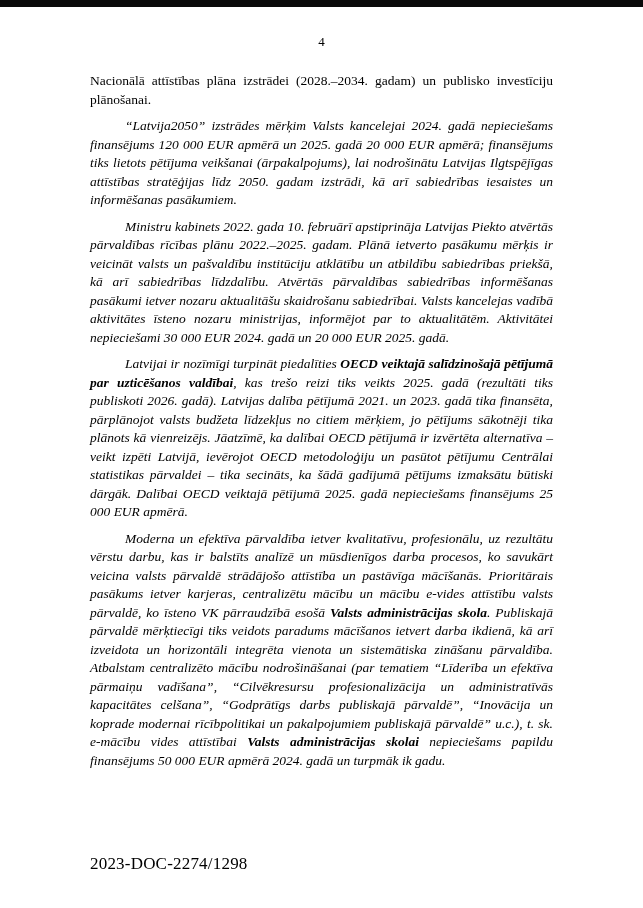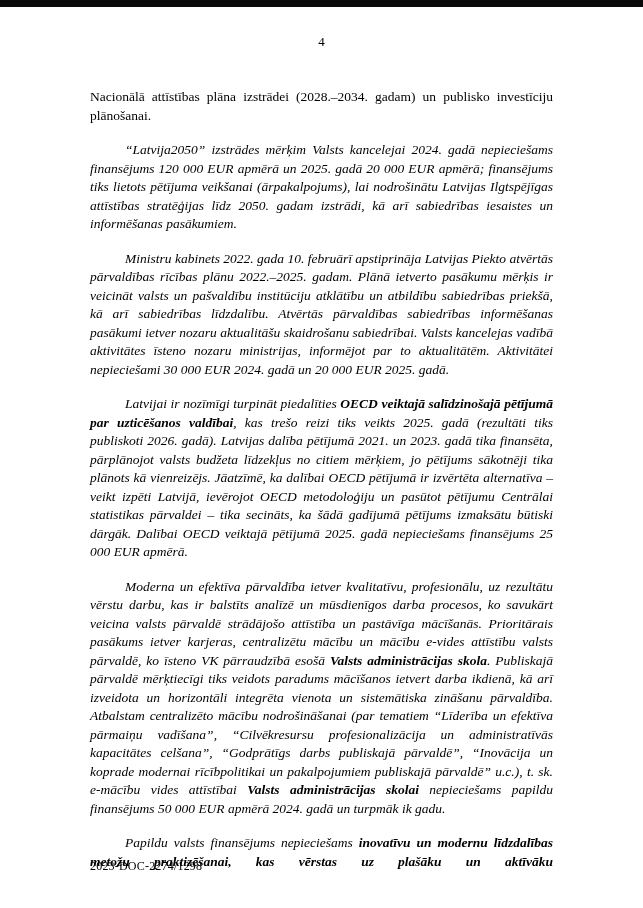--- a/index.html
+++ b/index.html
@@ -32,51 +32,50 @@
     text-align: center;
     font-size: 13px;
   }
   .content {
     position: absolute;
     top: 72px;
     left: 90px;
     width: 463px;
   }
   .content p.para {
-    margin: 16px 0 8px 0;
+    margin: 0 0 8px 0;
     font-size: 13.5px;
     line-height: 18.5px;
     text-align: justify;
   }
   .content p.para.indent {
     text-indent: 35px;
     font-style: italic;
   }
   .content p.para.continues {
     text-align-last: justify;
   }
   .content p.para b {
     font-weight: bold;
   }
   .footer {
     position: absolute;
     left: 90px;
     bottom: 34px;
-    font-size: 12px;
+    font-size: 17px;
     letter-spacing: 0.2px;
   }
 </style>
 </head>
 <body>
 
 <div class="page">
   <div class="top-edge"></div>
   <div class="page-number">4</div>
   <div class="content">
       <p class="para"><span>Nacionālā attīstības plāna izstrādei (2028.–2034. gadam) un publisko investīciju plānošanai.</span></p>
       <p class="para indent"><span>“Latvija2050” izstrādes mērķim Valsts kancelejai 2024. gadā nepieciešams finansējums 120 000 EUR apmērā un 2025. gadā 20 000 EUR apmērā; finansējums tiks lietots pētījuma veikšanai (ārpakalpojums), lai nodrošinātu Latvijas Ilgtspējīgas attīstības stratēģijas līdz 2050. gadam izstrādi, kā arī sabiedrības iesaistes un informēšanas pasākumiem.</span></p>
       <p class="para indent"><span>Ministru kabinets 2022. gada 10. februārī apstiprināja Latvijas Piekto atvērtās pārvaldības rīcības plānu 2022.–2025. gadam. Plānā ietverto pasākumu mērķis ir veicināt valsts un pašvaldību institūciju atklātību un atbildību sabiedrības priekšā, kā arī sabiedrības līdzdalību. Atvērtās pārvaldības sabiedrības informēšanas pasākumi ietver nozaru aktualitāšu skaidrošanu sabiedrībai. Valsts kancelejas vadībā aktivitātes īsteno nozaru ministrijas, informējot par to aktualitātēm. Aktivitātei nepieciešami 30 000 EUR 2024. gadā un 20 000 EUR 2025. gadā.</span></p>
       <p class="para indent"><span>Latvijai ir nozīmīgi turpināt piedalīties </span><b>OECD veiktajā salīdzinošajā pētījumā par uzticēšanos valdībai</b><span>, kas trešo reizi tiks veikts 2025. gadā (rezultāti tiks publiskoti 2026. gadā). Latvijas dalība pētījumā 2021. un 2023. gadā tika finansēta, pārplānojot valsts budžeta līdzekļus no citiem mērķiem, jo pētījums sākotnēji tika plānots kā vienreizējs. Jāatzīmē, ka dalībai OECD pētījumā ir izvērtēta alternatīva – veikt izpēti Latvijā, ievērojot OECD metodoloģiju un pasūtot pētījumu Centrālai statistikas pārvaldei – tika secināts, ka šādā gadījumā pētījums izmaksātu būtiski dārgāk. Dalībai OECD veiktajā pētījumā 2025. gadā nepieciešams finansējums 25 000 EUR apmērā.</span></p>
       <p class="para indent"><span>Moderna un efektīva pārvaldība ietver kvalitatīvu, profesionālu, uz rezultātu vērstu darbu, kas ir balstīts analīzē un mūsdienīgos darba procesos, ko savukārt veicina valsts pārvaldē strādājošo attīstība un pastāvīga mācīšanās. Prioritārais pasākums ietver karjeras, centralizētu mācību un mācību e-vides attīstību valsts pārvaldē, ko īsteno VK pārraudzībā esošā </span><b>Valsts administrācijas skola</b><span>. Publiskajā pārvaldē mērķtiecīgi tiks veidots paradums mācīšanos ietvert darba ikdienā, kā arī izveidota un horizontāli integrēta vienota un sistemātiska zināšanu pārvaldība. Atbalstam centralizēto mācību nodrošināšanai (par tematiem “Līderība un efektīva pārmaiņu vadīšana”, “Cilvēkresursu profesionalizācija un administratīvās kapacitātes celšana”, “Godprātīgs darbs publiskajā pārvaldē”, “Inovācija un koprade modernai rīcībpolitikai un pakalpojumiem publiskajā pārvaldē” u.c.), t. sk. e-mācību vides attīstībai </span><b>Valsts administrācijas skolai</b><span> nepieciešams papildu finansējums 50 000 EUR apmērā 2024. gadā un turpmāk ik gadu.</span></p>
-      <p class="para indent continues"><span>Papildu valsts finansējums nepieciešams </span><b>inovatīvu un modernu līdzdalības metožu praktizēšanai, kas vērstas uz plašāku un aktīvāku</b></p>
     </div>
   <div class="footer">2023-DOC-2274/1298</div>
 </div>
 
 </body></html>

